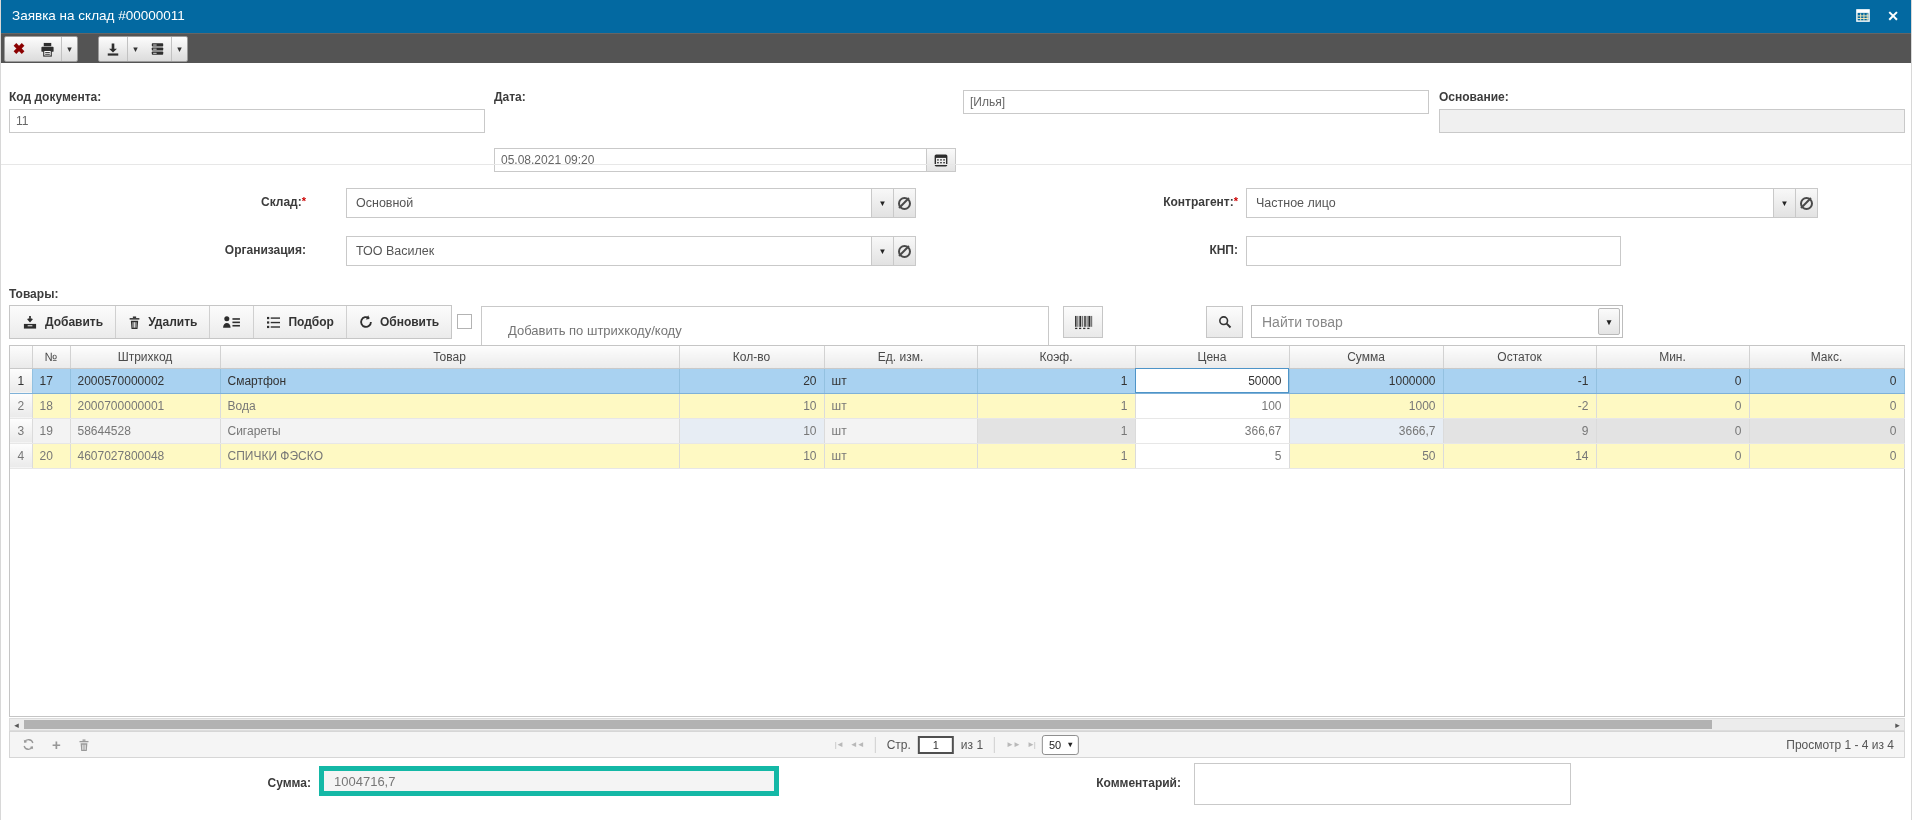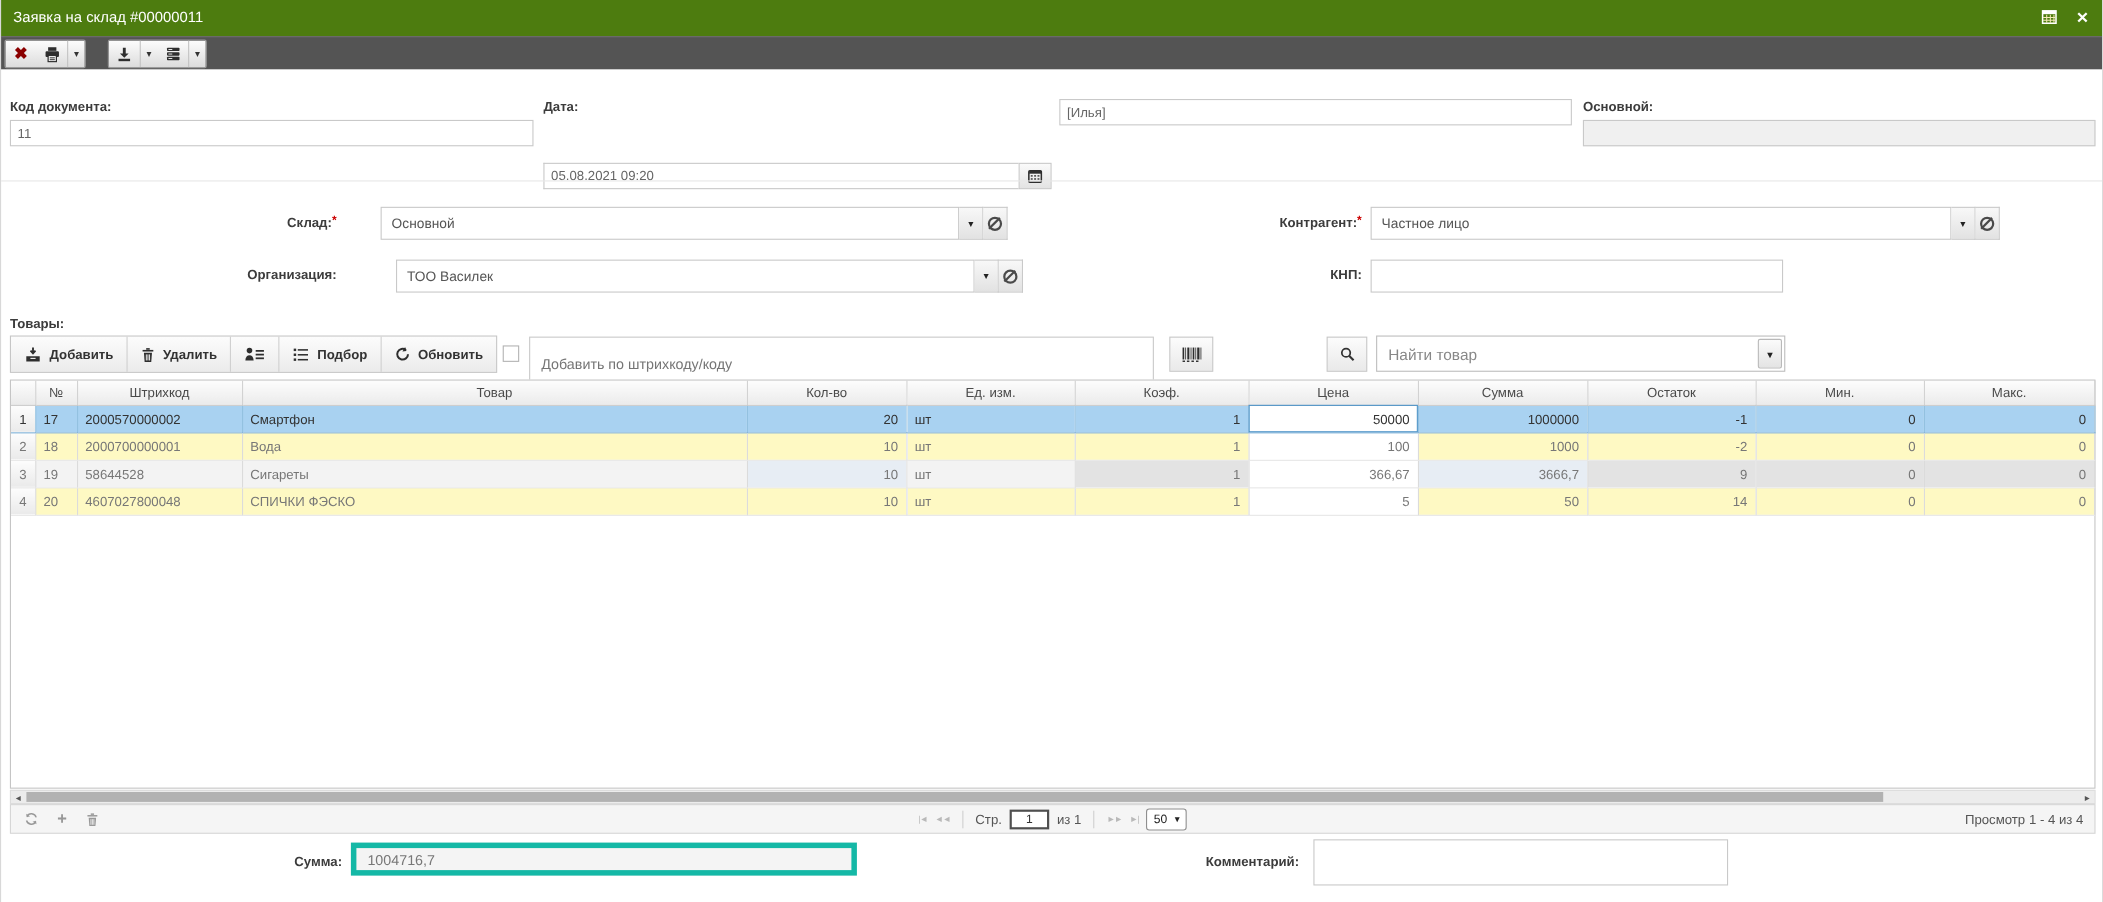--- a/index.html
+++ b/index.html
@@ -6,21 +6,21 @@
   html,body { margin:0; padding:0; }
   body {
     width:1912px; height:820px; background:#fff;
     font-family:"Liberation Sans", sans-serif; font-size:12px; color:#333;
     overflow:hidden;
   }
   .win { position:relative; width:1912px; height:820px; background:#fff;
          border-left:1px solid #d8d8d8; border-right:1px solid #d8d8d8; overflow:hidden; }
 
   
-  .titlebar { position:absolute; left:0; top:0; width:100%; height:33px; background:#4d7c0f; }
+  .titlebar { position:absolute; left:0; top:0; width:100%; height:33px; background:#0369a1; }
   .title { position:absolute; left:11px; top:8px; color:#fff; font-size:13.5px; }
   .win-icons { position:absolute; right:12px; top:8px; display:flex; gap:16px; align-items:center; }
   .win-icons .wic { display:flex; align-items:center; justify-content:center; cursor:pointer; }
   .close-x { color:#fff; font-size:14px; font-weight:bold; line-height:14px; }
 
   .toolbar { position:absolute; left:0; top:33px; width:100%; height:30px; background:#545454; border-top:1px solid #656565; }
   .bgroup { position:absolute; top:2px; height:26px; display:flex; align-items:stretch;
             background:linear-gradient(#fcfcfc,#dcdcdc); border:1px solid #9b9b9b; border-radius:2px; }
   .tbtn { display:flex; align-items:center; justify-content:center; width:28px; border:none; background:transparent; padding:0; cursor:pointer; }
   .tbtn.caret { width:16px; font-size:9px; color:#333; border-left:1px solid #c2c2c2; }
@@ -53,21 +53,21 @@
   .ban::after { content:""; position:absolute; left:-3px; top:3.5px; width:14px; height:2px; background:#4a4a4a; transform:rotate(-45deg); }
 
   
   .pgroup { position:absolute; left:8px; top:305px; height:34px; display:flex; align-items:stretch;
             border:1px solid #c6c6c6; background:linear-gradient(#fcfcfc,#ebebeb); }
   .pbtn { display:flex; align-items:center; gap:7px; padding:0 12px; border:none; border-right:1px solid #d0d0d0;
           background:transparent; font:bold 12px "Liberation Sans",sans-serif; color:#333; cursor:pointer; }
   .pbtn:last-child { border-right:none; }
   .cb { position:absolute; left:456px; top:314px; width:15px; height:15px; border:1px solid #b3b3b3; background:#fff; cursor:pointer; }
   .bcinput { position:absolute; left:480px; top:306px; width:568px; height:48px; border:1px solid #c9c9c9;
-             font-size:13px; color:#aaa; padding:0 10px; }
+             font-size:13px; color:#aaa; padding:0 26px; }
   .icobtn { position:absolute; border:1px solid #c6c6c6; background:linear-gradient(#fcfcfc,#e9e9e9);
             display:flex; align-items:center; justify-content:center; cursor:pointer; }
   .searchsel { position:absolute; left:1250px; top:305px; width:372px; height:33px; border:1px solid #bdbdbd;
                background:#fff; display:flex; align-items:center; cursor:pointer; }
   .searchsel .sval { flex:1; color:#888; font-size:14px; padding:0 10px; }
   .searchsel .schev { width:22px; height:27px; margin-right:2px; border:1px solid #b9b9b9; border-radius:2px;
                background:linear-gradient(#fbfbfb,#e4e4e4); display:flex; align-items:center; justify-content:center;
                font-size:9px; color:#222; font-weight:bold; }
 
   
@@ -220,21 +220,21 @@
               </g>
             </svg>
           </span>
         </button>
     </span>
   </div>
   <div class="fld" style="left:962px;top:90px;width:466px;">
     <input class="txt" value="[Илья]" style="">
   </div>
   <div class="fld" style="left:1438px;top:90px;width:466px;">
-    <span class="lbl">Основной:</span>
+    <span class="lbl">Основание:</span>
     <input class="txt dis" disabled="" value="" style="">
   </div>
 
   <div class="hr"></div>
 
   <span class="rlbl lbl" style="left:8px;top:195px;width:297px;"><span>Склад:</span><span class="sup">*</span></span>
   <div class="combo" style="left:345px;top:188px;width:570px;">
     <span class="cval">Основной</span>
     <button class="dd">
         <span>▼</span>
@@ -249,21 +249,21 @@
     <span class="cval">Частное лицо</span>
     <button class="dd">
         <span>▼</span>
       </button>
     <button class="clr">
         <span class="ban"></span>
       </button>
   </div>
 
   <span class="rlbl lbl" style="left:8px;top:243px;width:297px;">Организация:</span>
-  <div class="combo" style="left:345px;top:236px;width:570px;margin-left:14px;">
+  <div class="combo" style="left:345px;top:236px;width:570px;">
     <span class="cval">ТОО Василек</span>
     <button class="dd">
         <span>▼</span>
       </button>
     <button class="clr">
         <span class="ban"></span>
       </button>
   </div>
 
   <span class="rlbl lbl" style="left:962px;top:243px;width:275px;">КНП:</span>

